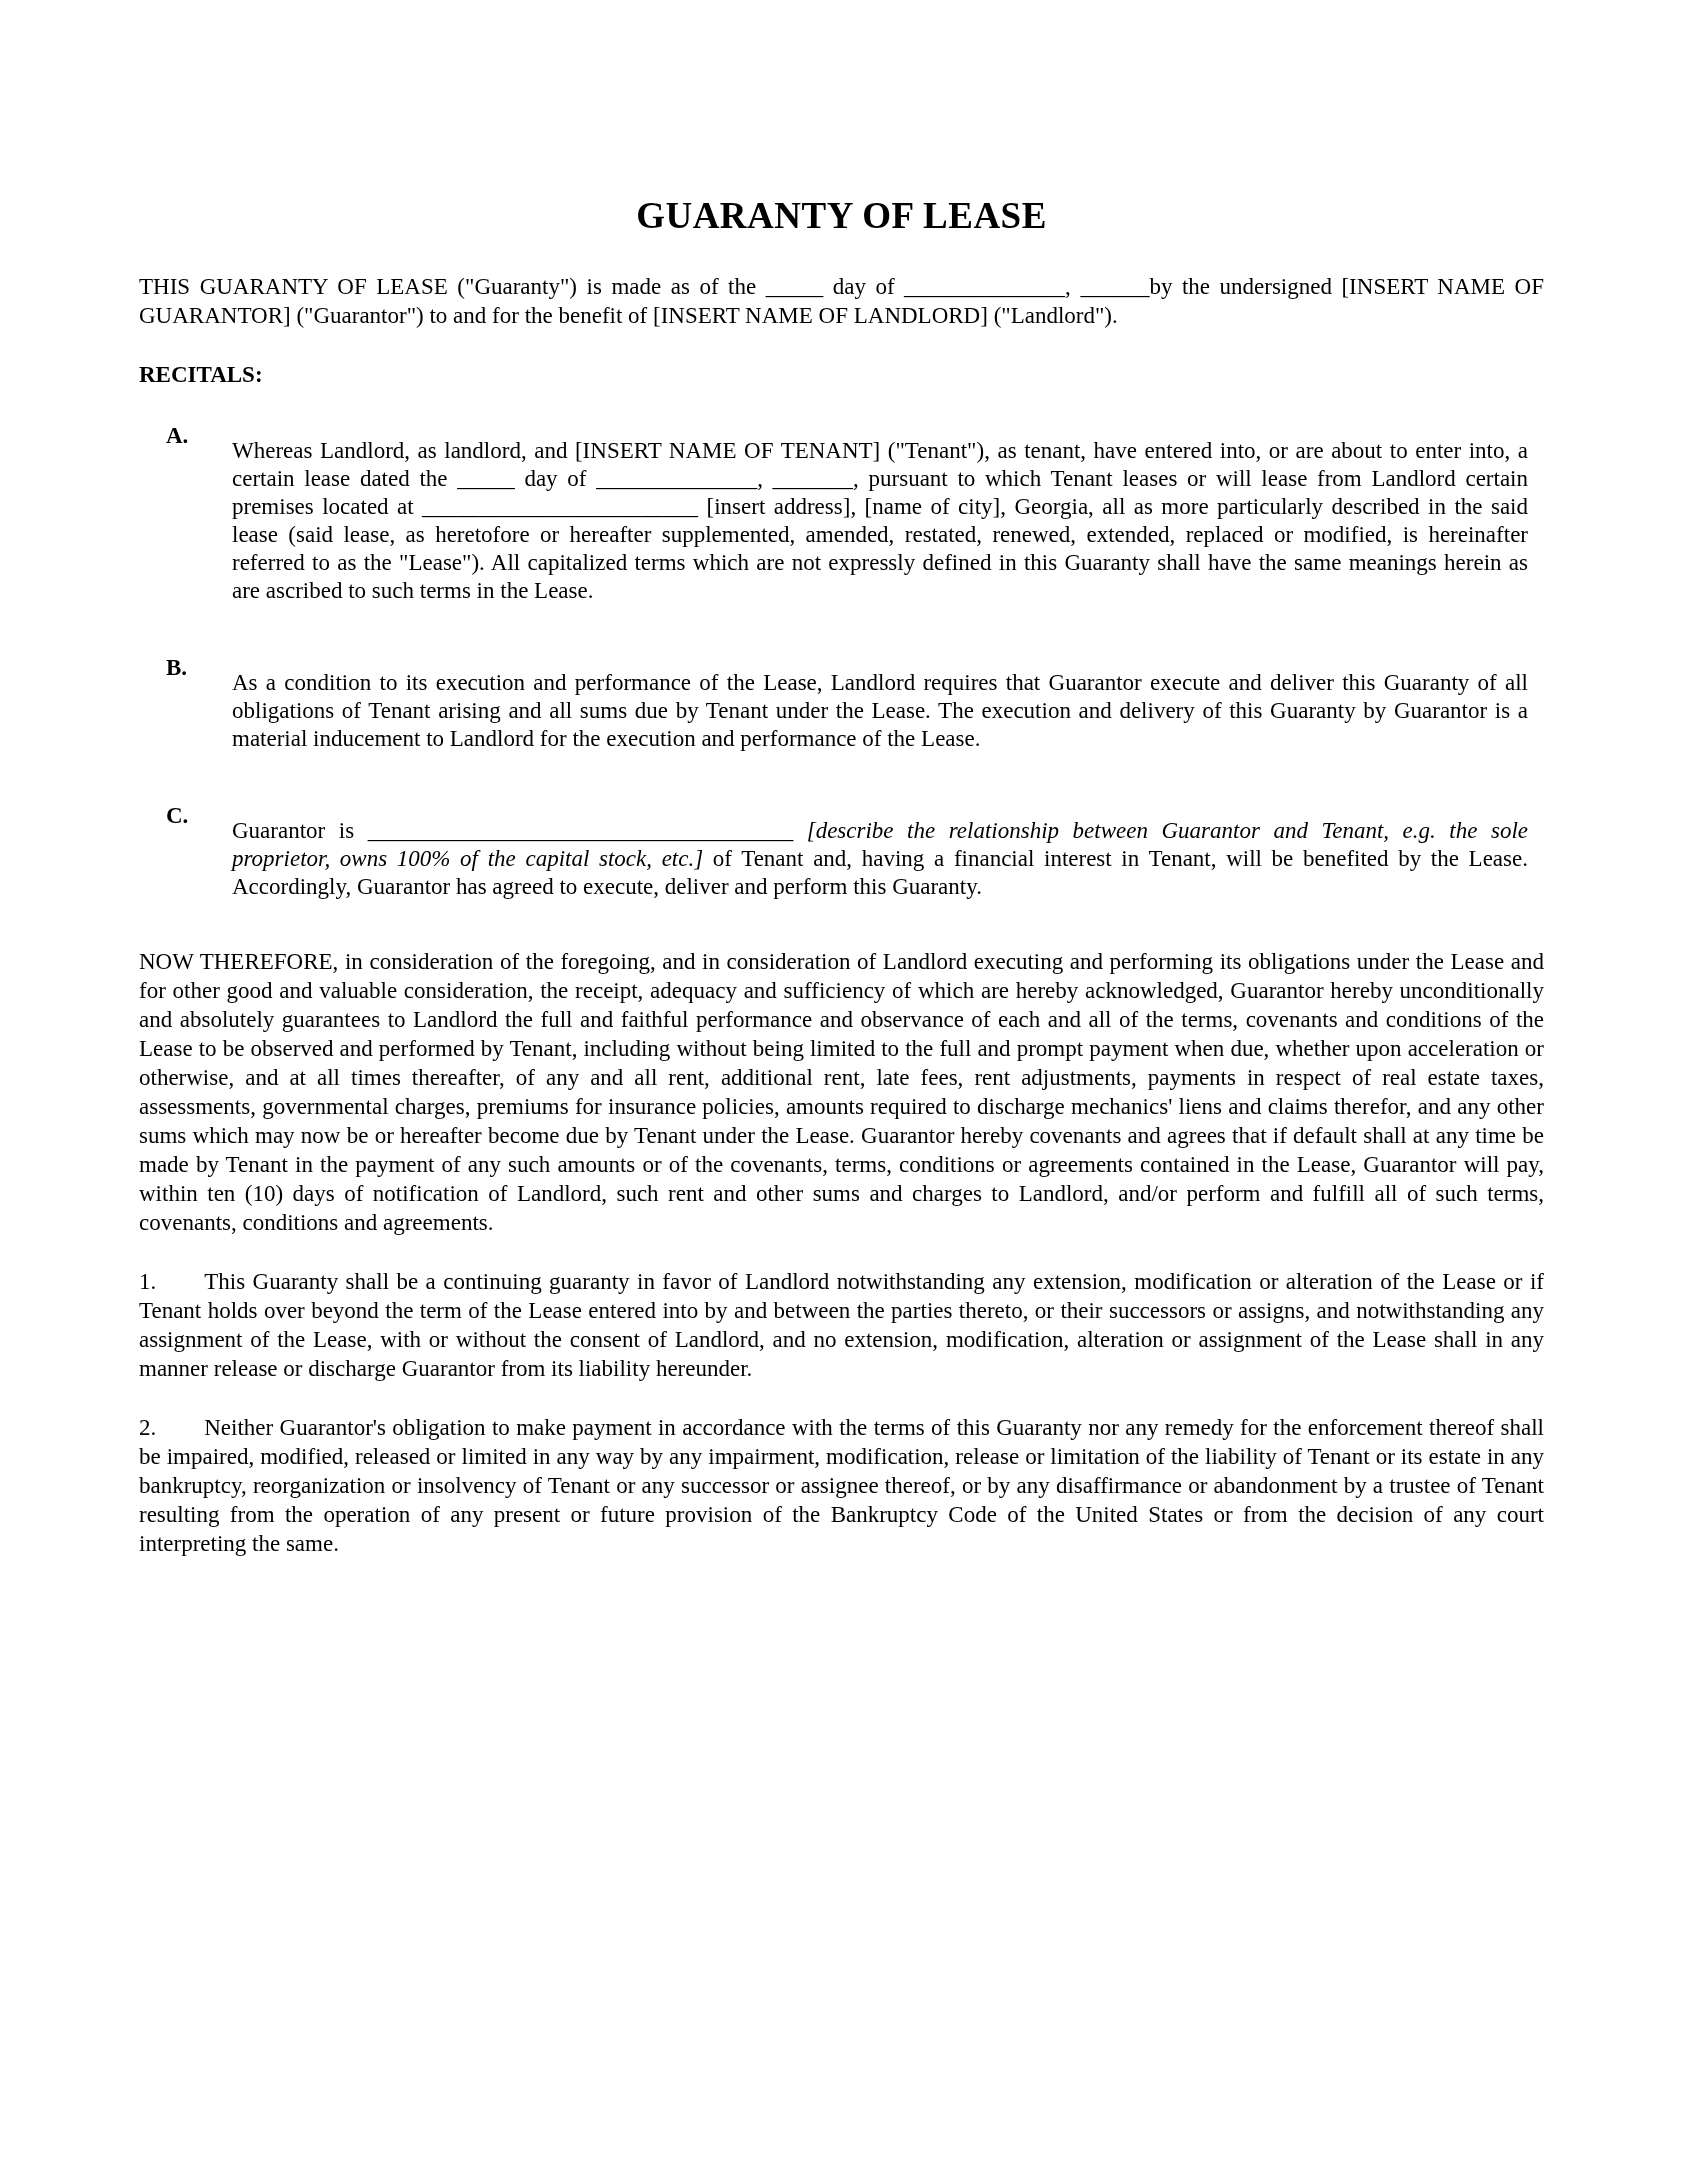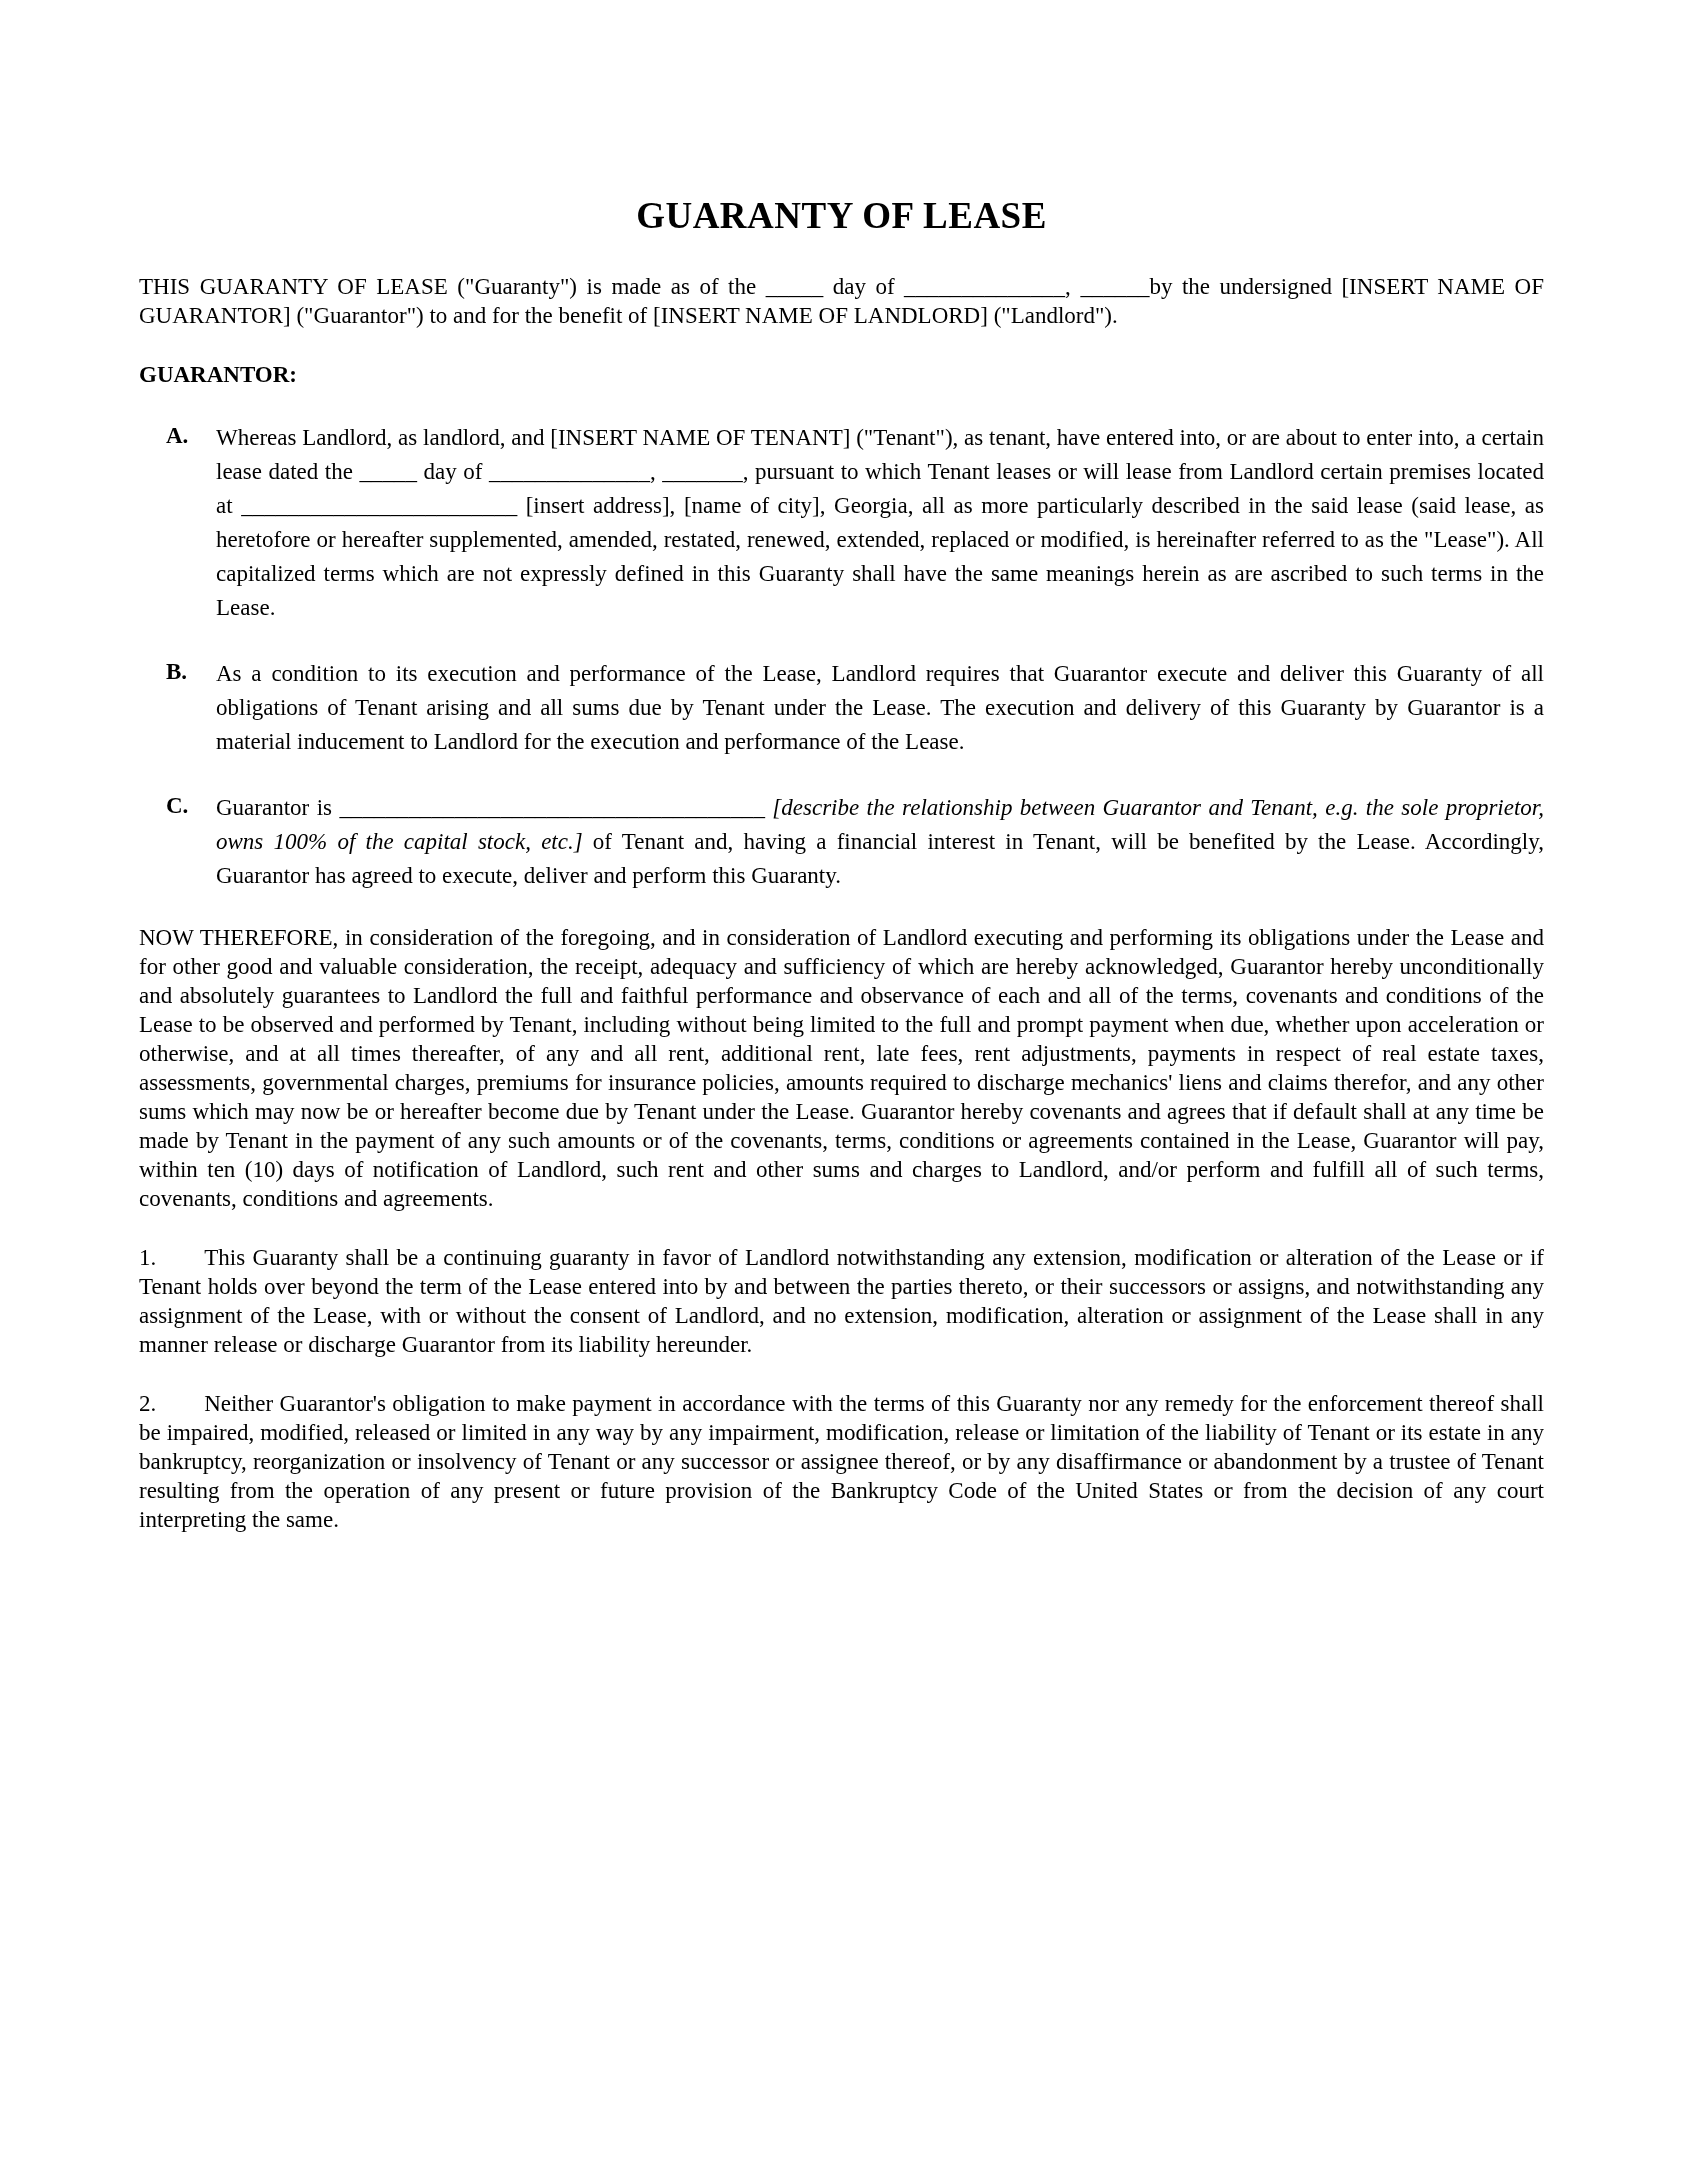--- a/index.html
+++ b/index.html
@@ -50,23 +50,23 @@
     padding-left: 27px;
   }
   .recital-label {
     flex: 0 0 50px;
     font-size: 23px;
     line-height: 29px;
     font-weight: bold;
   }
   .recital-text {
     flex: 1;
-    margin: 0;
+    margin: 16px;
     font-size: 23px;
-    line-height: 34px;
+    line-height: 28px;
     text-align: justify;
   }
   .recital-text em {
     font-style: italic;
   }
   .num-para .para-number {
     font-weight: normal;
   }
   .tab-spacer {
     display: inline-block;
@@ -75,21 +75,21 @@
 </style>
 </head>
 <body>
 
 <div class="page">
 
   <h1 class="doc-title">GUARANTY OF LEASE</h1>
 
   <p class="para intro-para">THIS GUARANTY OF LEASE ("Guaranty") is made as of the _____ day of ______________, ______by the undersigned [INSERT NAME OF GUARANTOR] ("Guarantor") to and for the benefit of [INSERT NAME OF LANDLORD] ("Landlord").</p>
 
-  <h2 class="recitals-heading">GUARANTOR:</h2>
+  <h2 class="recitals-heading">RECITALS:</h2>
 
   <div class="recital">
     <span class="recital-label">A.</span>
     <p class="recital-text">Whereas Landlord, as landlord, and [INSERT NAME OF TENANT] ("Tenant"), as tenant, have entered into, or are about to enter into, a certain lease dated the _____ day of ______________, _______, pursuant to which Tenant leases or will lease from Landlord certain premises located at ________________________ [insert address], [name of city], Georgia, all as more particularly described in the said lease (said lease, as heretofore or hereafter supplemented, amended, restated, renewed, extended, replaced or modified, is hereinafter referred to as the "Lease"). All capitalized terms which are not expressly defined in this Guaranty shall have the same meanings herein as are ascribed to such terms in the Lease.</p>
   </div>
 
   <div class="recital">
     <span class="recital-label">B.</span>
     <p class="recital-text">As a condition to its execution and performance of the Lease, Landlord requires that Guarantor execute and deliver this Guaranty of all obligations of Tenant arising and all sums due by Tenant under the Lease. The execution and delivery of this Guaranty by Guarantor is a material inducement to Landlord for the execution and performance of the Lease.</p>
   </div>

